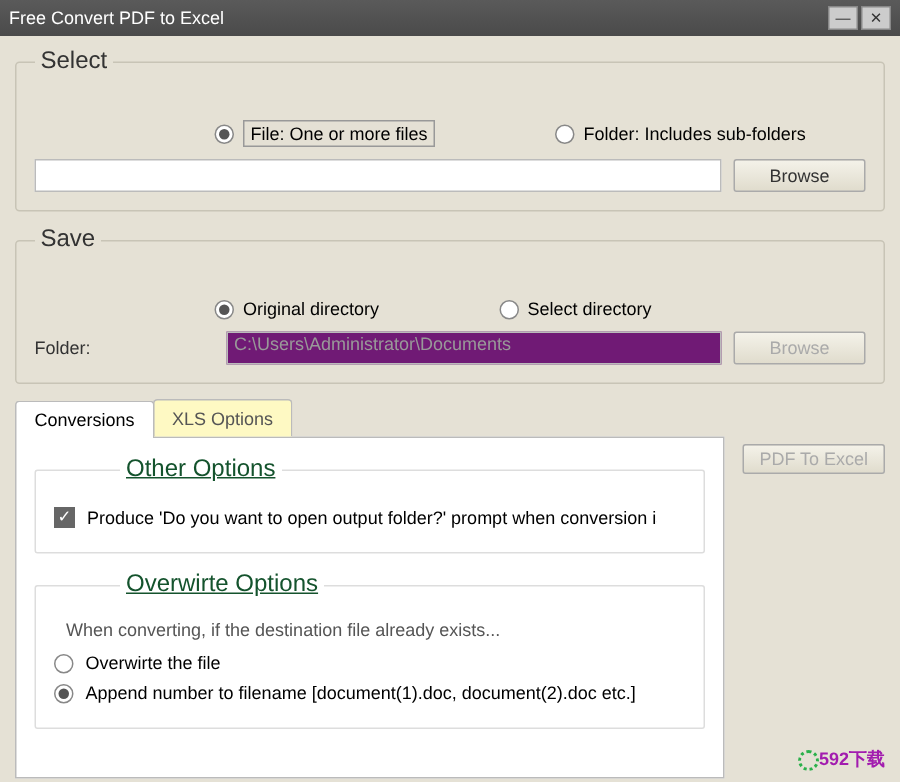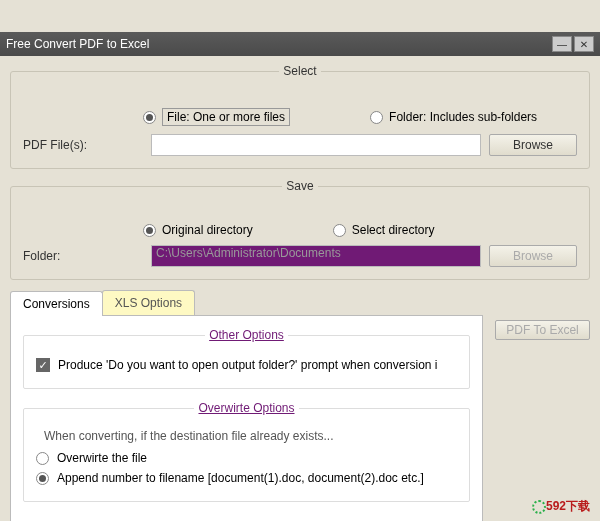--- a/index.html
+++ b/index.html
@@ -1,25 +1,25 @@
 <!DOCTYPE html>
 <html><head>
 <meta charset="utf-8">
 <style>
 * { box-sizing: border-box; margin: 0; padding: 0; font-family: "Segoe UI", Tahoma, sans-serif; font-size: 12px; }
 body { background: #e5e1d5; width: 600px; height: 521px; overflow: hidden; }
 
-.titlebar { background: linear-gradient(#5a5a5a, #4a4a4a); height: 24px; display: flex; align-items: center; padding: 0 6px; color: #fff; margin-top: 32px; }
+.titlebar { background: linear-gradient(#5a5a5a, #4a4a4a); height: 24px; display: flex; align-items: center; padding: 0 6px; color: #fff; }
 .titlebar-title { flex: 1; font-size: 12px; }
 .titlebar-btn { width: 20px; height: 16px; background: #ccc; border: 1px solid #888; margin-left: 2px; display: flex; align-items: center; justify-content: center; font-size: 10px; color: #333; cursor: pointer; }
 
 .content { padding: 8px 10px; }
 
 fieldset { border: 1px solid #c8c4b6; border-radius: 3px; padding: 10px 12px 12px; margin-bottom: 10px; position: relative; }
-legend { padding: 0 4px; color: #333; font-size: 12px; text-align: center; }
+legend { padding: 0 4px; color: #333; font-size: 16px; }
 
 .row { display: flex; align-items: center; margin-bottom: 8px; }
 .row:last-child { margin-bottom: 0; }
 
 .radio-row { padding-left: 120px; gap: 80px; margin-top: 20px; }
 .radio-item { display: flex; align-items: center; gap: 6px; }
 .radio { width: 13px; height: 13px; border-radius: 50%; border: 1px solid #888; background: #fff; display: flex; align-items: center; justify-content: center; }
 .radio.checked::after { content: ""; width: 7px; height: 7px; border-radius: 50%; background: #555; }
 .radio-label.boxed { border: 1px solid #999; padding: 1px 4px; }
 
@@ -31,31 +31,31 @@
 .btn.disabled { color: #aaa; cursor: default; }
 
 .tabs-row { display: flex; gap: 12px; align-items: flex-start; }
 .tabs-panel { flex: 1; }
 .tab-strip { display: flex; position: relative; z-index: 2; text-align: center; }
 .tab { padding: 5px 12px; border: 1px solid #bbb; background: #fef9c3; border-bottom: none; border-radius: 3px 3px 0 0; margin-right: -1px; cursor: pointer; color: #555; }
 .tab.active { background: #fff; color: #000; position: relative; top: 1px; }
 .tab-body { background: #fff; border: 1px solid #bbb; padding: 12px; min-height: 228px; }
 
 .inner-fieldset { border: 1px solid #ddd; border-radius: 2px; padding: 10px 12px; margin-bottom: 12px; }
-.inner-legend { padding: 0 4px; color: #701a75; text-decoration: underline; }
+.inner-legend { padding: 0 4px; color: #14532d; text-decoration: underline; margin-left: 44px; }
 
 .check-row { display: flex; align-items: center; gap: 8px; margin: 6px 0; }
 .checkbox { width: 14px; height: 14px; background: #666; display: flex; align-items: center; justify-content: center; }
 .checkbox.checked::after { content: "✓"; color: #fff; font-size: 11px; line-height: 1; }
 
 .note { color: #555; margin: 4px 0 8px 8px; }
 
 .side-btn { width: 95px; height: 20px; margin-top: 30px; }
 
-.watermark { position: absolute; right: 10px; bottom: 6px; color: #b91c1c; font-weight: bold; font-size: 13px; display: flex; align-items: center; gap: 0; }
+.watermark { position: absolute; right: 10px; bottom: 6px; color: #a21caf; font-weight: bold; font-size: 13px; display: flex; align-items: center; gap: 0; }
 .watermark-icon { width: 14px; height: 14px; border: 2px dotted #2ab04a; border-radius: 50%; }
 </style>
 </head>
 <body>
 
 <div class="titlebar">
   <span class="titlebar-title">Free Convert PDF to Excel</span>
   <div class="titlebar-btn">—</div>
   <div class="titlebar-btn">✕</div>
 </div>
@@ -68,21 +68,20 @@
       <div class="radio-item">
         <span class="radio checked"></span>
         <span class="radio-label boxed">File:  One or more files</span>
       </div>
       <div class="radio-item">
         <span class="radio"></span>
         <span>Folder: Includes sub-folders</span>
       </div>
     </div>
     <div class="row field-row">
-      <span class="field-label">PDF File(s):</span>
       <input class="text-input" value="" style="">
       <div class="btn">Browse</div>
     </div>
   </fieldset>
 
   <fieldset>
     <legend>Save</legend>
     <div class="row radio-row">
       <div class="radio-item">
         <span class="radio checked"></span>

